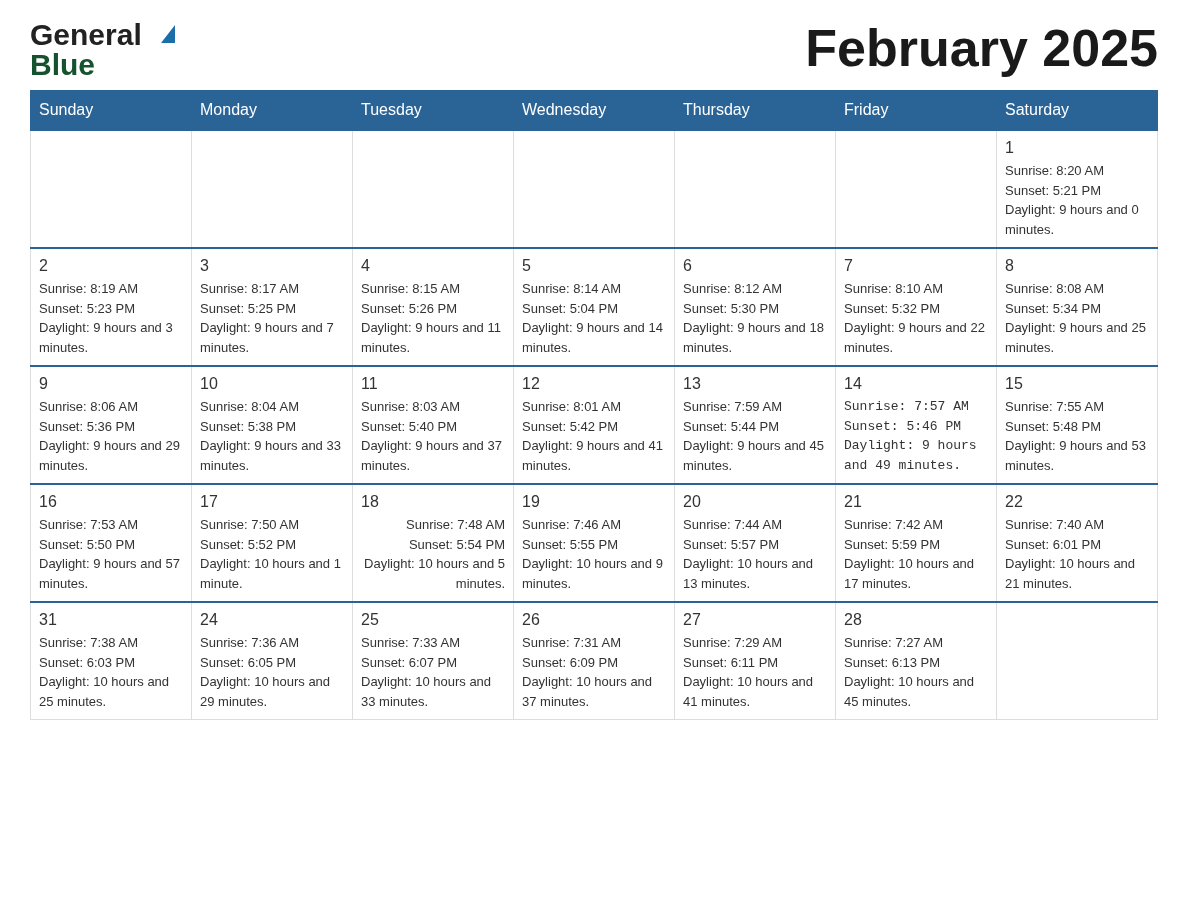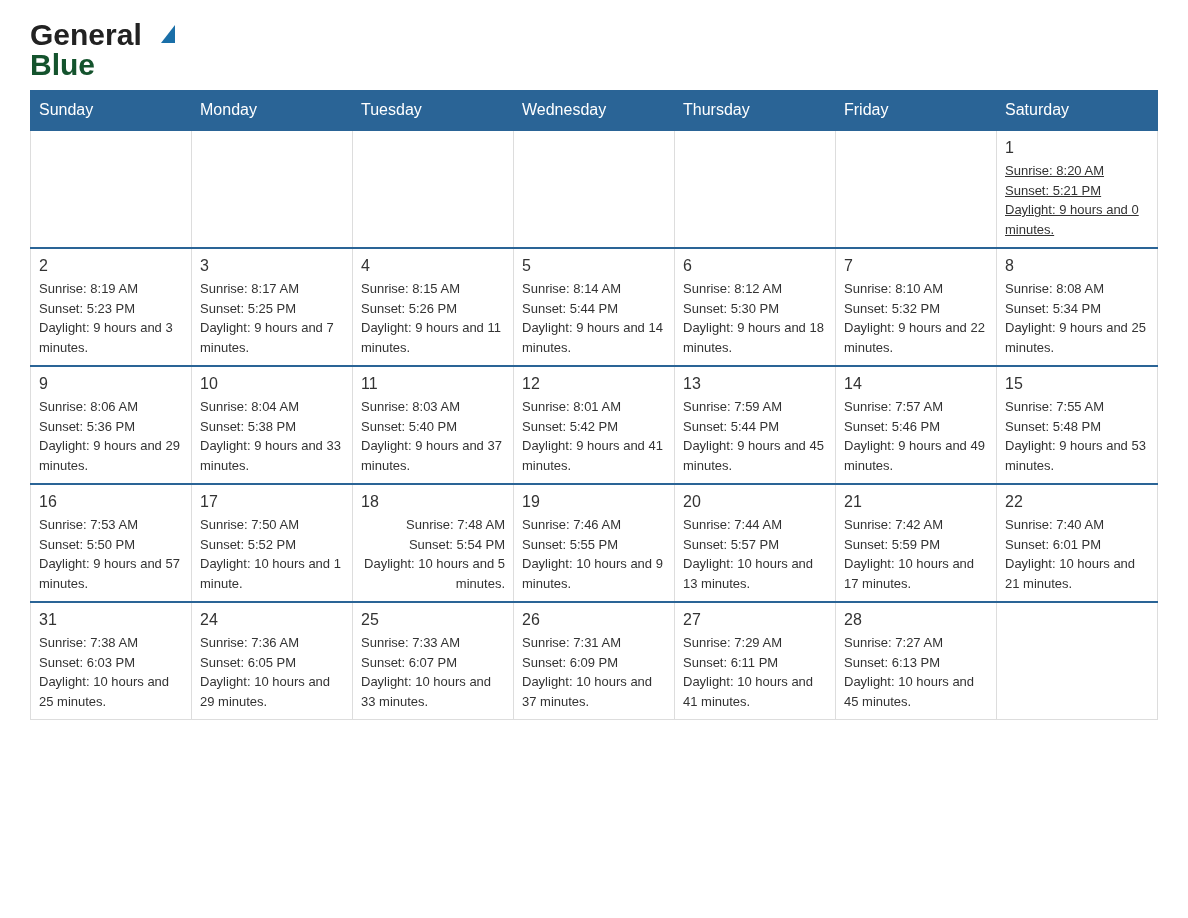--- a/index.html
+++ b/index.html
@@ -113,20 +113,21 @@
 
 <div class="header">
   <div class="logo-wrapper">
     <div class="logo-line1">
       <span>General</span>
         <span class="arrow"></span>
     </div>
     <div class="logo-line2">Blue</div>
   </div>
   <div class="title-section">
+    <div class="month-title">February 2025</div>
   </div>
 </div>
 
 <table class="calendar">
   <thead>
     <tr>
 
     <th>Sunday</th>
         <th>Monday</th>
         <th>Tuesday</th>
@@ -139,21 +140,21 @@
   <tbody id="calendar-body">
   <tr>
         <td class="empty-cell"></td>
         <td class="empty-cell"></td>
         <td class="empty-cell"></td>
         <td class="empty-cell"></td>
         <td class="empty-cell"></td>
         <td class="empty-cell"></td>
         <td>
           <span class="day-number">1</span>
-          <div class="day-info" style="white-space: pre-line; text-decoration: underline;">Sunrise: 8:20 AM
+          <div class="day-info" style="white-space: pre-line;">Sunrise: 8:20 AM
 Sunset: 5:21 PM
 Daylight: 9 hours and 0 minutes.</div>
         </td>
       </tr>
       <tr>
         <td>
           <span class="day-number">2</span>
           <div class="day-info" style="white-space: pre-line;">Sunrise: 8:19 AM
 Sunset: 5:23 PM
 Daylight: 9 hours and 3 minutes.</div>
@@ -166,21 +167,21 @@
         </td>
         <td>
           <span class="day-number">4</span>
           <div class="day-info" style="white-space: pre-line;">Sunrise: 8:15 AM
 Sunset: 5:26 PM
 Daylight: 9 hours and 11 minutes.</div>
         </td>
         <td>
           <span class="day-number">5</span>
           <div class="day-info" style="white-space: pre-line;">Sunrise: 8:14 AM
-Sunset: 5:44 PM
+Sunset: 5:04 PM
 Daylight: 9 hours and 14 minutes.</div>
         </td>
         <td>
           <span class="day-number">6</span>
           <div class="day-info" style="white-space: pre-line;">Sunrise: 8:12 AM
 Sunset: 5:30 PM
 Daylight: 9 hours and 18 minutes.</div>
         </td>
         <td>
           <span class="day-number">7</span>
@@ -221,21 +222,21 @@
 Daylight: 9 hours and 41 minutes.</div>
         </td>
         <td>
           <span class="day-number">13</span>
           <div class="day-info" style="white-space: pre-line;">Sunrise: 7:59 AM
 Sunset: 5:44 PM
 Daylight: 9 hours and 45 minutes.</div>
         </td>
         <td>
           <span class="day-number">14</span>
-          <div class="day-info" style="white-space: pre-line;">Sunrise: 7:57 AM
+          <div class="day-info" style="white-space: pre-line; font-family: Liberation Mono, monospace;">Sunrise: 7:57 AM
 Sunset: 5:46 PM
 Daylight: 9 hours and 49 minutes.</div>
         </td>
         <td>
           <span class="day-number">15</span>
           <div class="day-info" style="white-space: pre-line;">Sunrise: 7:55 AM
 Sunset: 5:48 PM
 Daylight: 9 hours and 53 minutes.</div>
         </td>
       </tr>

